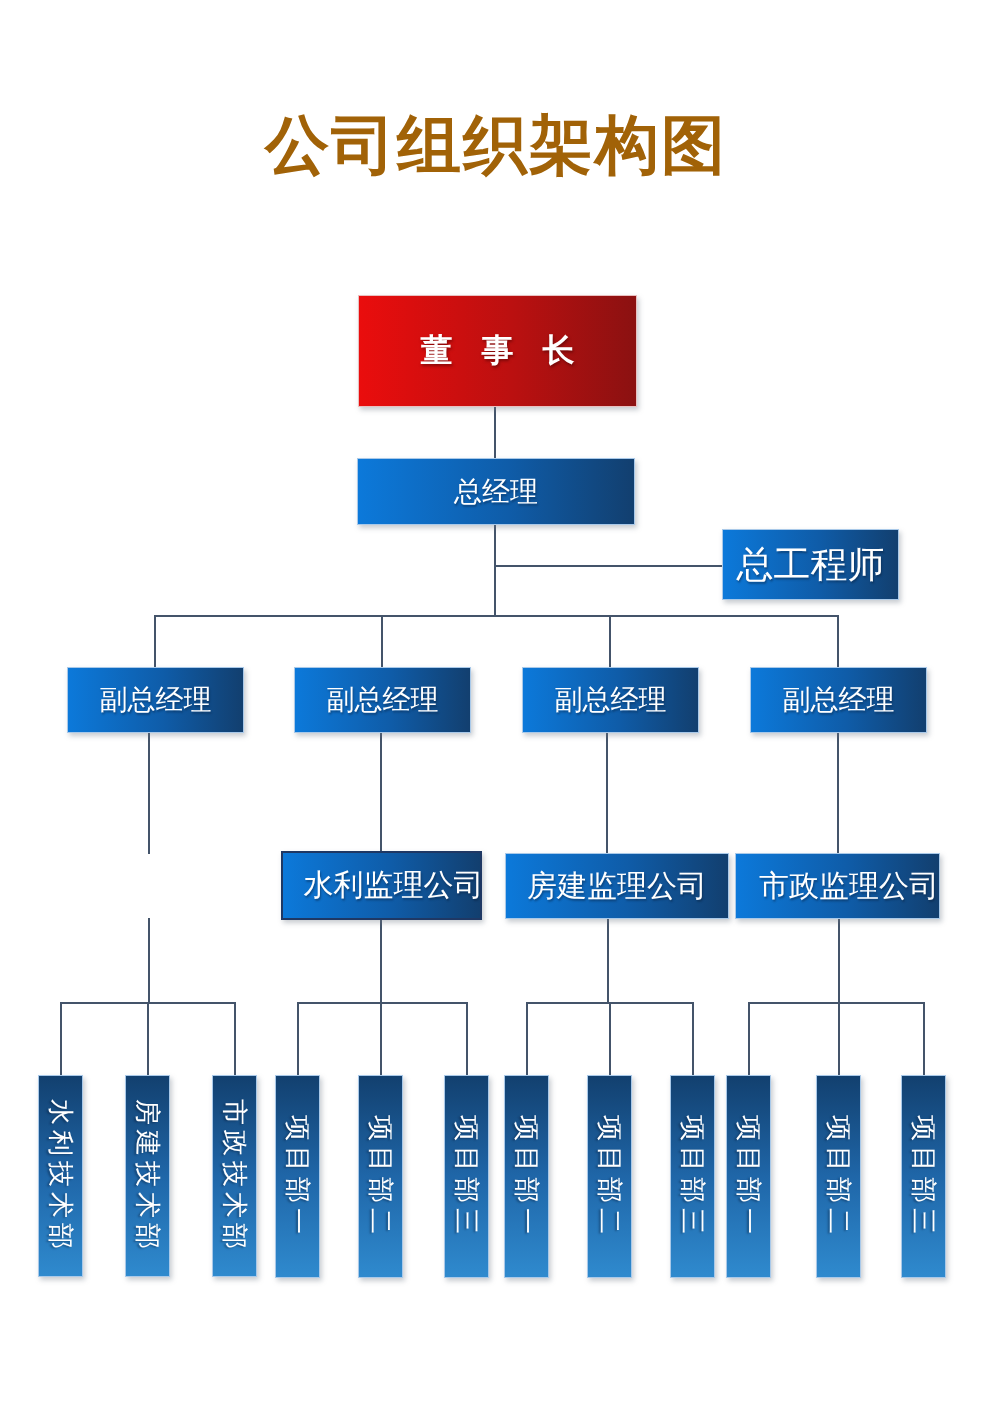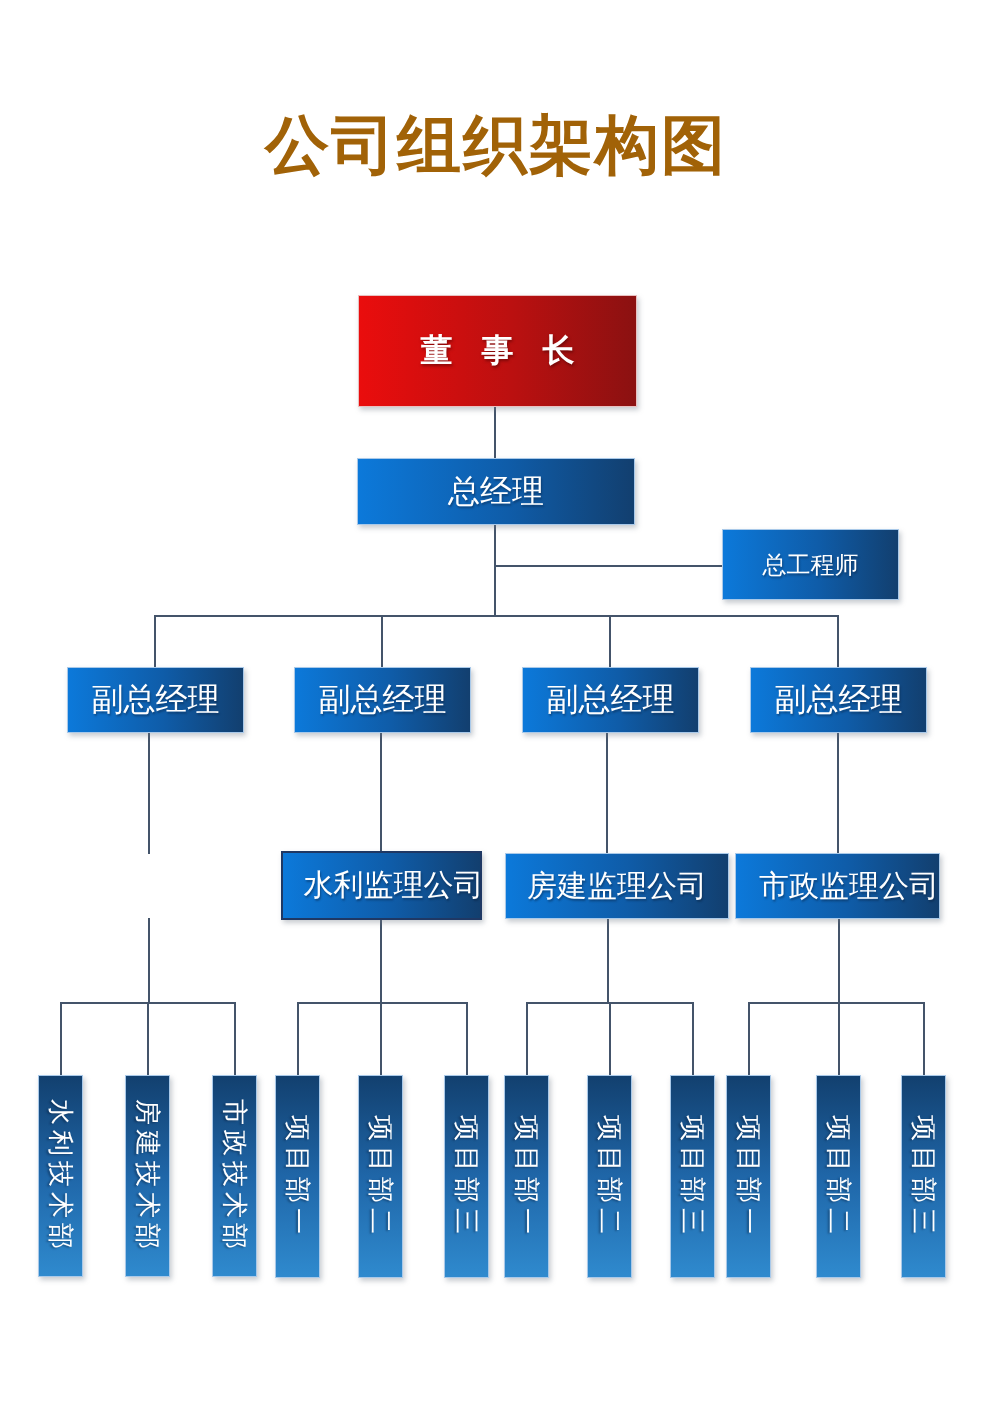--- a/index.html
+++ b/index.html
@@ -31,23 +31,23 @@
   .blue{
     background:linear-gradient(90deg,var(--blue1) 0%,var(--blue2) 55%,var(--blue3) 100%);
     border:1px solid #a9c9e9;
   }
   .red{
     background:linear-gradient(90deg,var(--red1) 0%,var(--red2) 55%,var(--red3) 100%);
     border:1px solid #e9c0c0;
   }
   .red span{font-size:32px;font-weight:bold;letter-spacing:10px;text-indent:10px;
     text-shadow:1px 2px 3px rgba(60,0,0,.5);}
-  .gm span{font-size:32px;}
-  .ce span{font-size:24px;}
-  .deputy span{font-size:32px;}
+  .gm span{font-size:28px;}
+  .ce span{font-size:37px;}
+  .deputy span{font-size:28px;}
   .dept span{font-size:30px;}
   .dept-bordered{border:2px solid #1f3864;padding-left:24px;}
   .vbox{
     background:linear-gradient(180deg,var(--vblue1) 0%,var(--vblue2) 50%,var(--vblue3) 100%);
     border:1px solid #a9c9e9;
   }
   .vbox span{
     writing-mode:vertical-rl;text-orientation:sideways;
     font-size:26px;letter-spacing:5px;
   }

